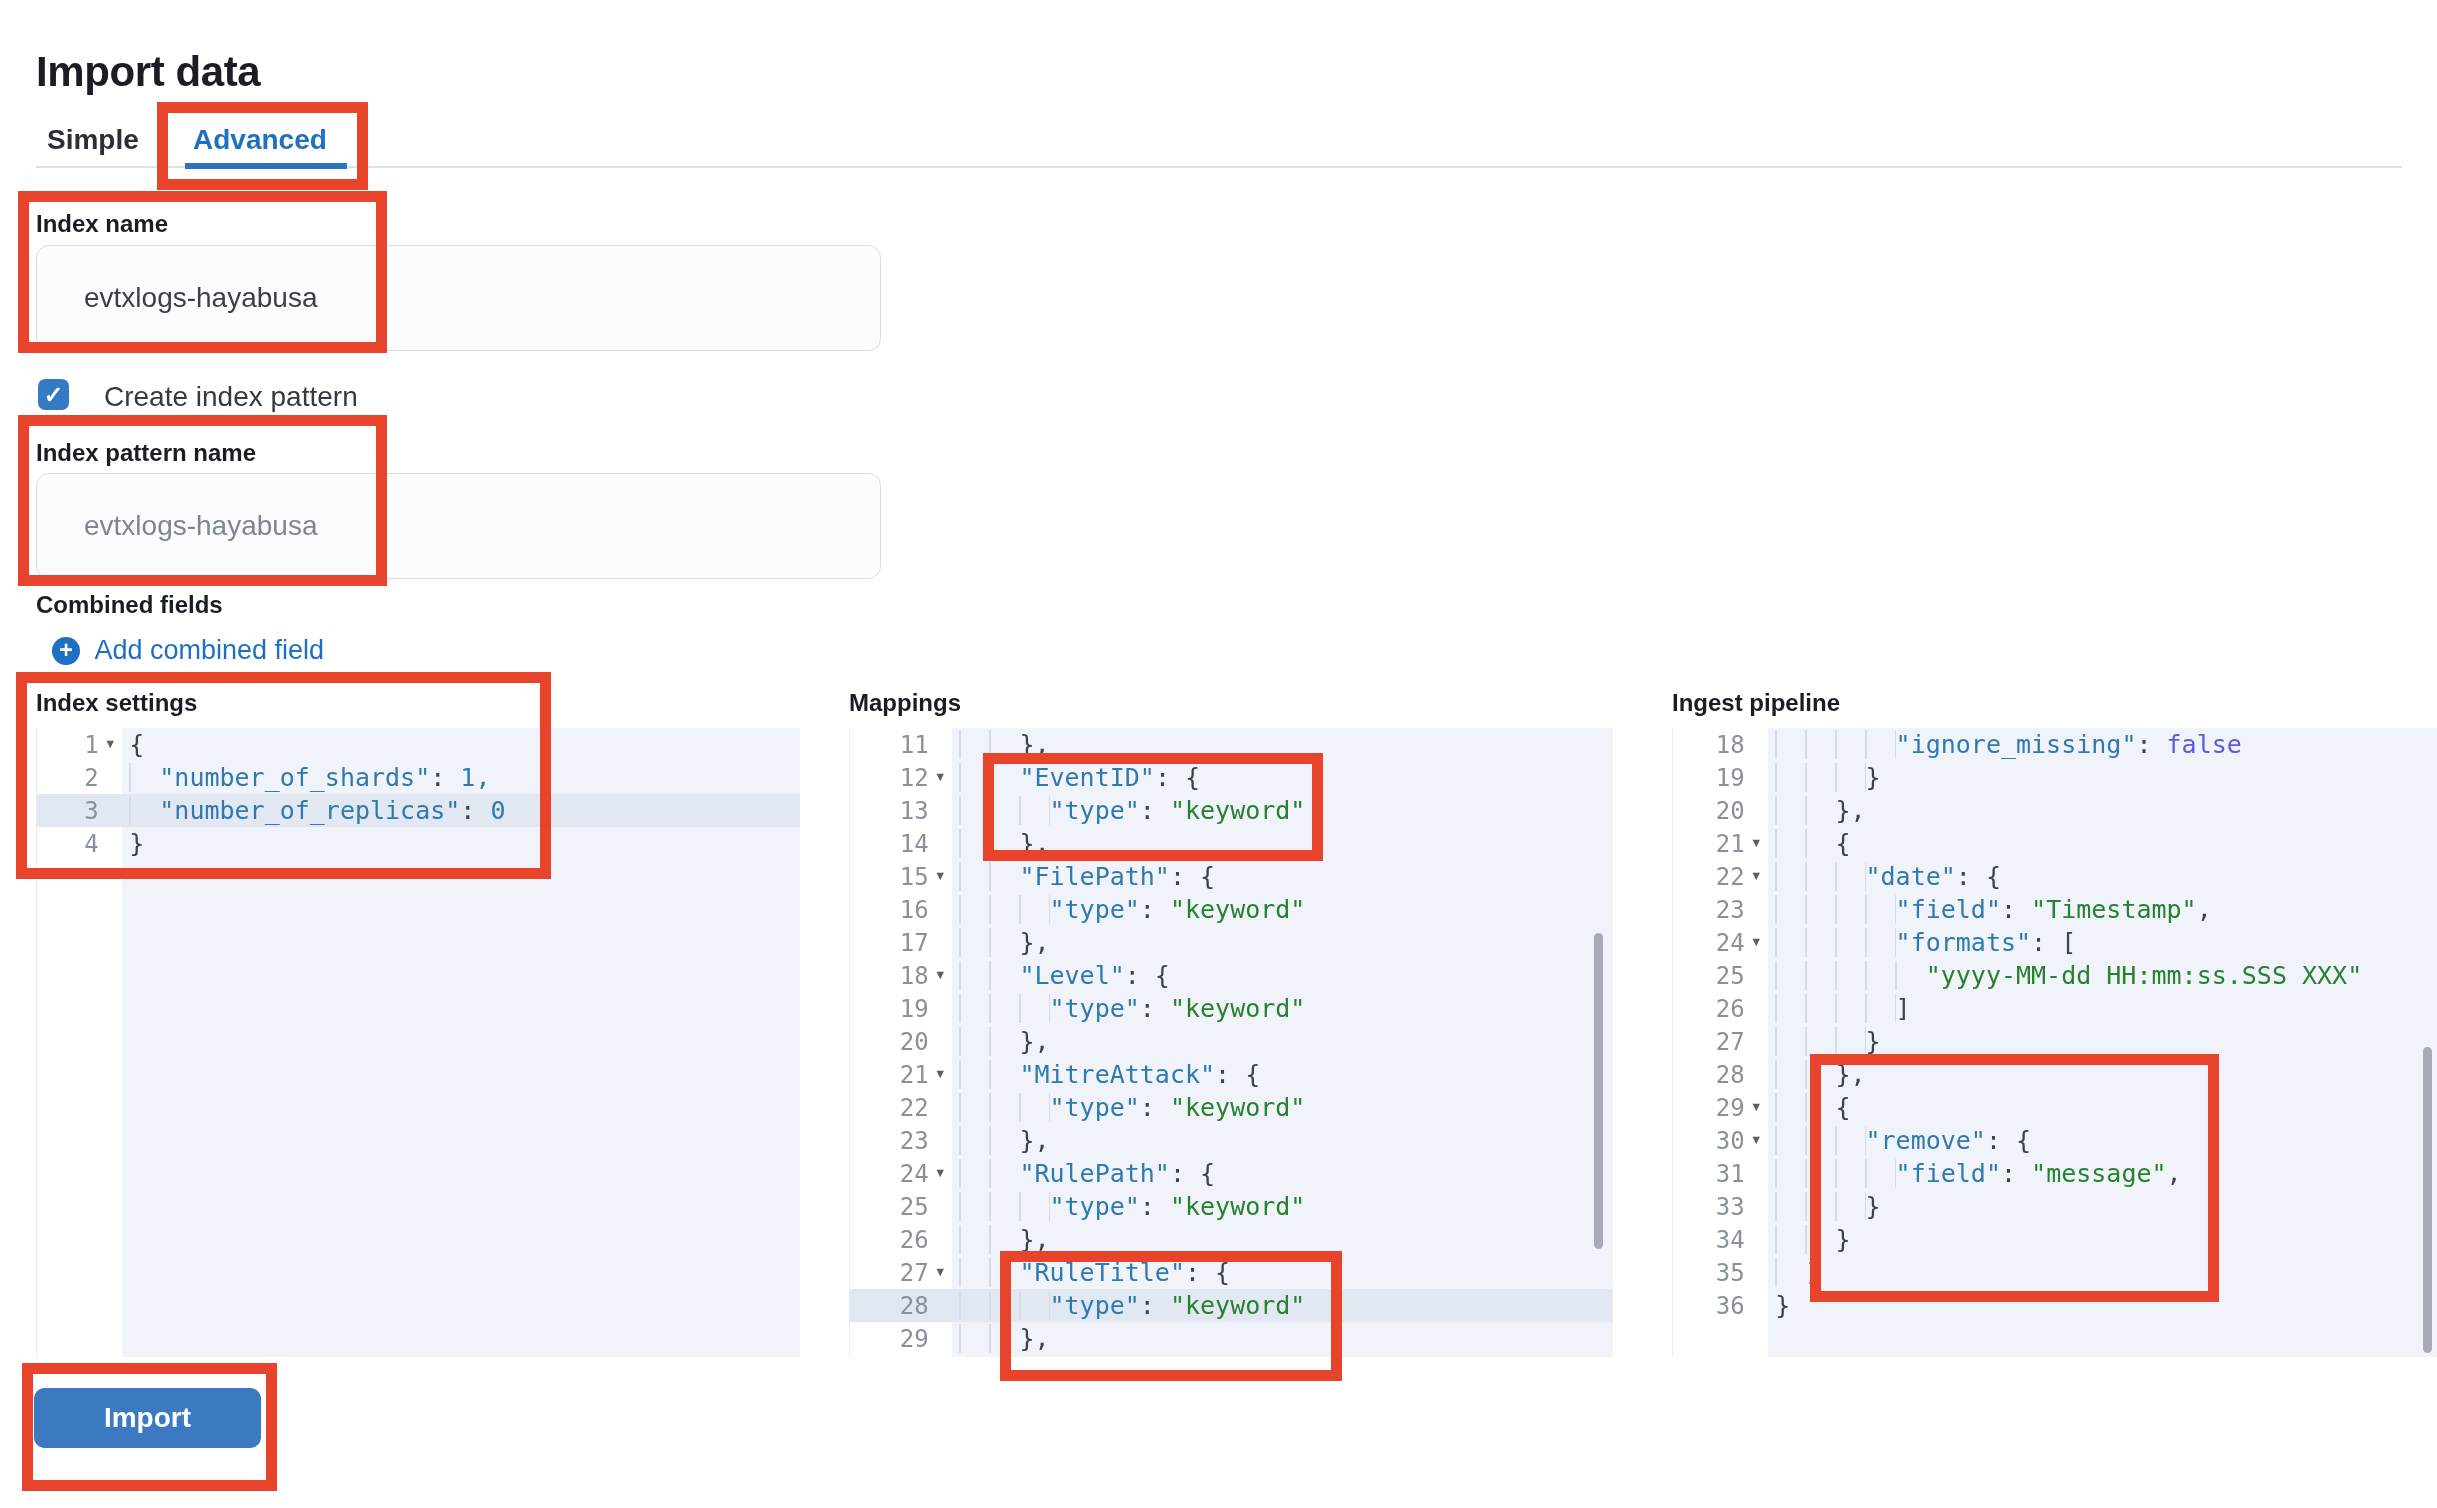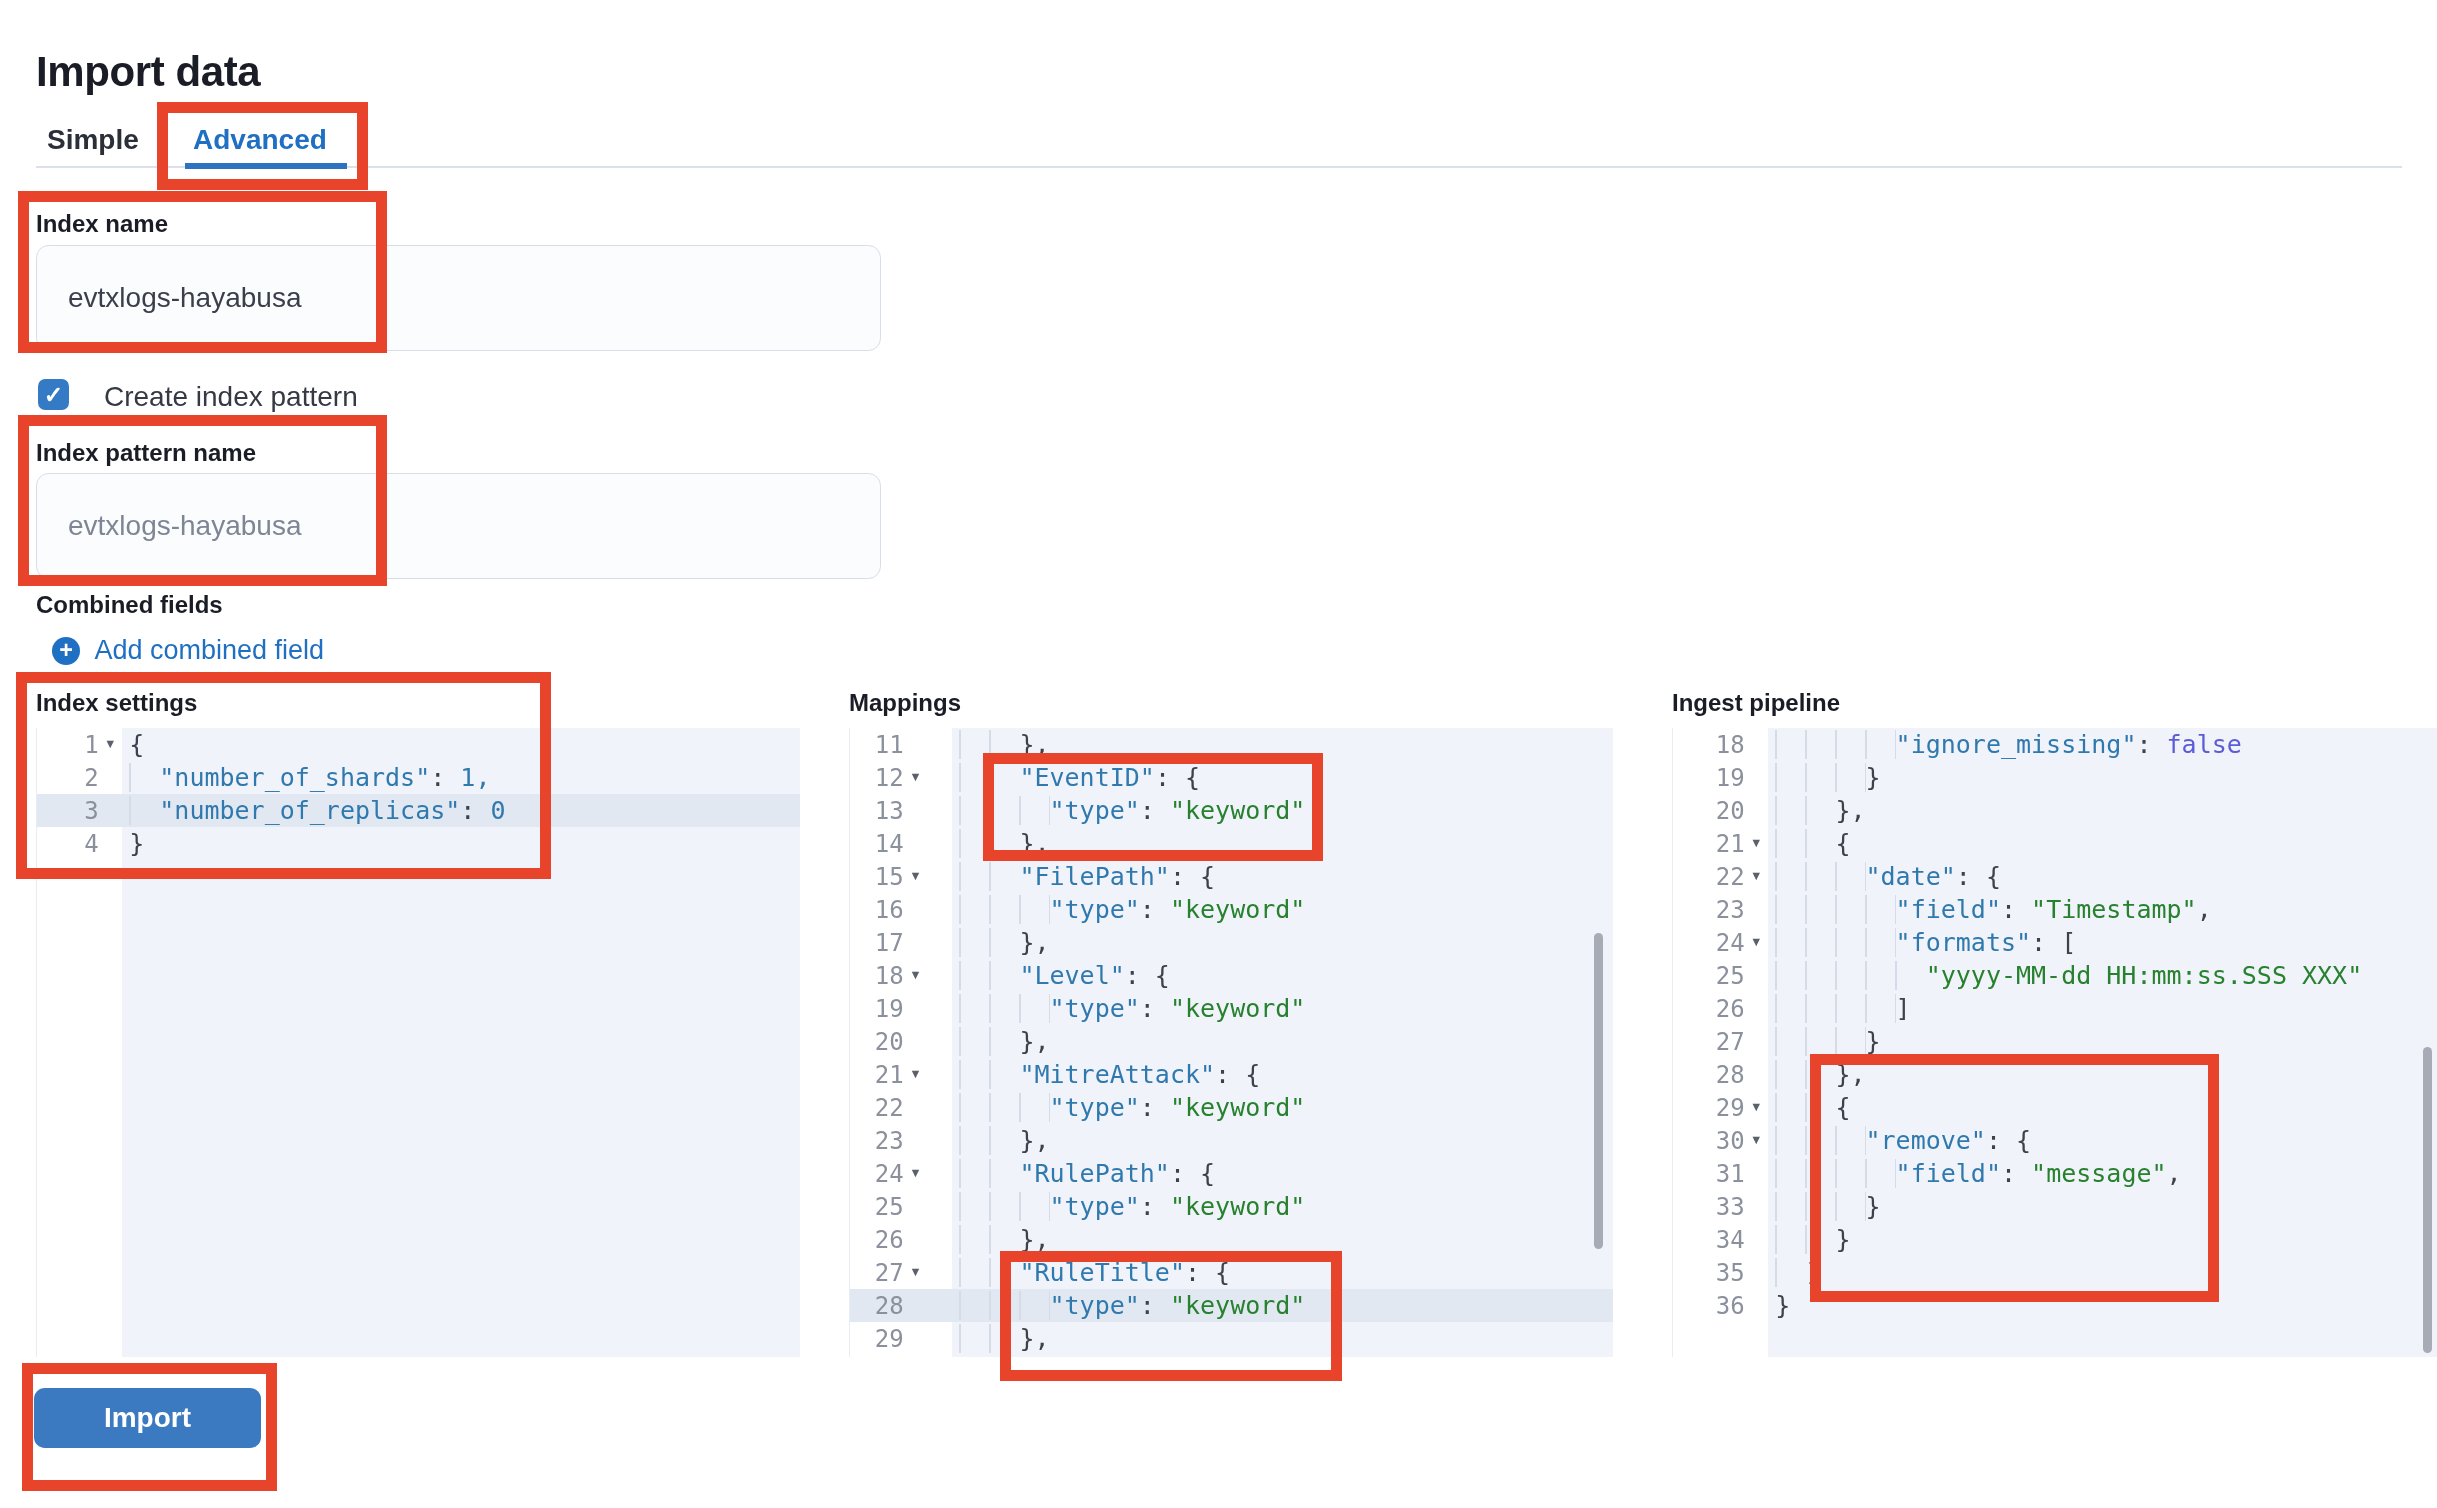--- a/index.html
+++ b/index.html
@@ -16,21 +16,21 @@
   .tab-underline{left:185px;top:163px;width:162px;height:6.3px;background:#2e73c0;z-index:2;}
 
   
   .fld-label{font-size:24px;font-weight:700;color:#1a1d26;}
   .lbl-index-name{left:36px;top:210px;}
   .lbl-index-pattern{left:36px;top:439px;}
   .lbl-combined{left:36px;top:591px;}
   .text-input{left:36px;width:845px;height:106px;box-sizing:border-box;
       border:1.8px solid #d7deea;border-radius:12.6px;background:#fbfcfe;
       font-family:"Liberation Sans",sans-serif;font-size:28px;color:#3a3f4b;
-      padding:0 31px;outline:none;}
+      padding:0 47px;outline:none;}
   .text-input::placeholder{color:#7e8695;opacity:1;}
   .in-name{top:245px;}
   .in-pattern{top:473px;}
   .checkbox{left:38px;top:379px;width:31px;height:31px;border-radius:7.2px;
       background:#357ac4;color:#fff;font-size:23.4px;font-weight:700;
       display:flex;align-items:center;justify-content:center;cursor:pointer;}
   .cb-label{left:104px;top:381px;font-size:28px;color:#343944;}
   .add-link{left:52px;top:635px;display:flex;align-items:center;gap:14.4px;
       color:#1f6fc2;font-size:27px;font-weight:500;cursor:pointer;}
   .plus-icon{width:28px;height:28px;border-radius:50%;background:#1f6fc2;color:#fff;
@@ -39,21 +39,21 @@
   
   .ed-label{top:689px;font-size:24px;font-weight:700;}
   .el0{left:36px;}.el1{left:849px;}.el2{left:1672px;}
   .editor{top:728px;height:629px;overflow:hidden;border-left:1.8px solid #e9edf3;box-sizing:border-box;}
   .e0{left:36px;width:764px;background:linear-gradient(90deg,#fff 0 85px,#f0f3f9 85px);}
   .e1{left:849px;width:764px;background:linear-gradient(90deg,#fff 0 102px,#f0f3f9 102px);}
   .e2{left:1672px;width:766px;background:linear-gradient(90deg,#fff 0 95px,#f0f3f9 95px);}
   .row{height:33px;display:flex;align-items:stretch;}
   .row.hl{background:#e2e8f2;}
   .gut{display:flex;justify-content:flex-end;align-items:center;flex:none;}
-  .e0 .gut{width:85px;}.e1 .gut{width:102px;justify-content:center;}.e2 .gut{width:95px;}
+  .e0 .gut{width:85px;}.e1 .gut{width:102px;}.e2 .gut{width:95px;}
   .lnum{font-family:"DejaVu Sans Mono",monospace;font-size:24px;color:#8a909c;}
   .fold{width:23.4px;text-align:center;font-size:12.6px;color:#5b6069;line-height:33px;}
   .codeline{font-family:"DejaVu Sans Mono",monospace;font-size:25px;line-height:33px;
       color:#3c414b;white-space:pre;padding-left:7.2px;}
   .codeline span{white-space:pre;}
   .t-k{color:#3079ae;}
   .t-s{color:#27812f;}
   .t-n{color:#3079ae;}
   .t-b{color:#5c5cd6;}
   .t-p{color:#3c414b;}

